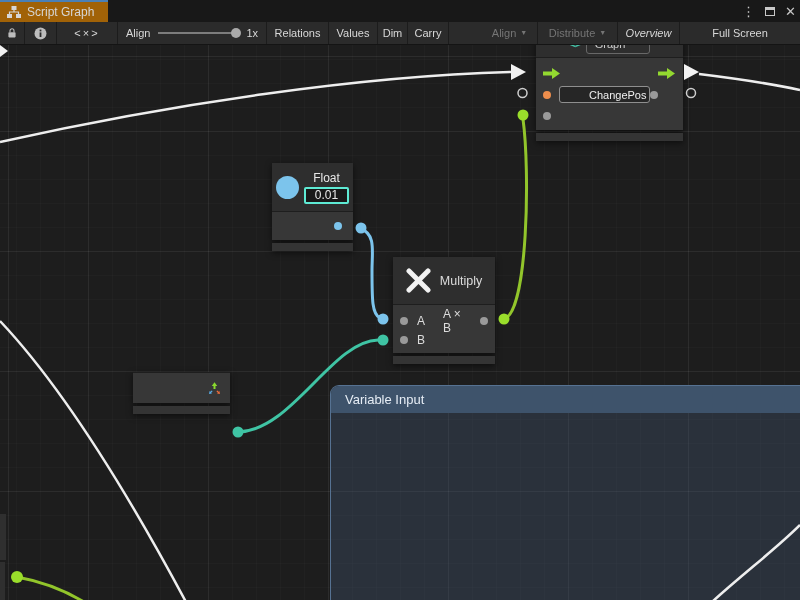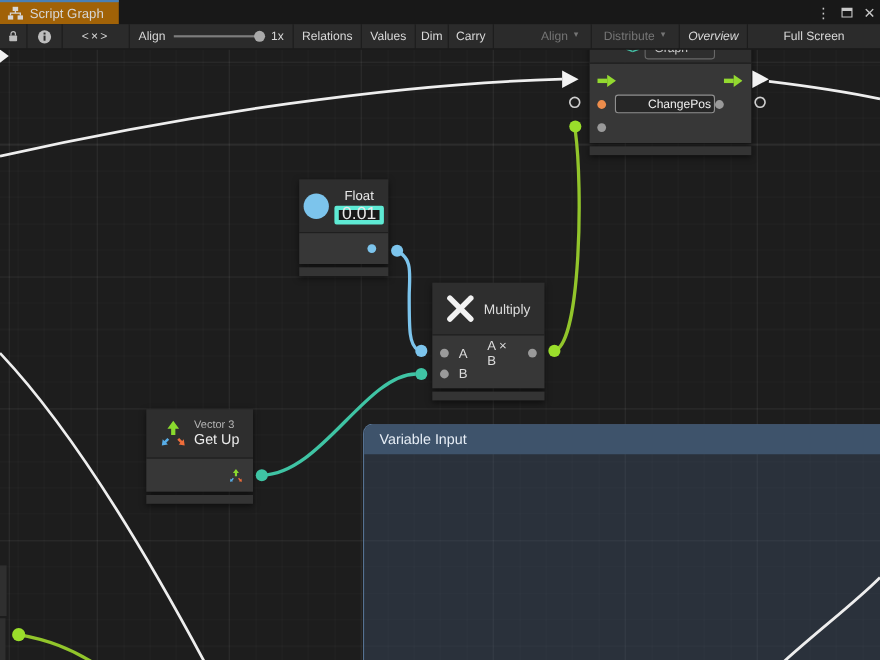--- a/index.html
+++ b/index.html
@@ -73,22 +73,22 @@
   .dd-caret { width:18px; border-left:1px solid #8f8f8f; display:flex; align-items:center;
     justify-content:center; color:#cfcfcf; font-size:7px; }
   .dot-orange { background:#ed8d4c; }
 
   
   #float-node { left:272px; top:118px; width:81px; }
   #float-node .node-header { height:48px; justify-content:center; gap:5px; }
   .float-circle { width:23px; height:23px; border-radius:50%; background:#7cc4ec; flex:none; }
   .float-col { display:flex; flex-direction:column; align-items:center; gap:2px; }
   .float-title { color:#e8e8e8; font-size:12px; }
-  .float-input { width:45px; height:17px; background:#191919; border:4px solid #5eead4;
-    border-radius:2px; color:#e8e8e8; font-size:16px; display:flex; align-items:center;
+  .float-input { width:45px; height:17px; background:#191919; border:2px solid #5eead4;
+    border-radius:2px; color:#e8e8e8; font-size:12px; display:flex; align-items:center;
     justify-content:center; }
   #float-node .node-body { height:29px; display:flex; align-items:center;
     justify-content:flex-end; padding-right:11px; }
   .dot-blue { background:#7cc4ec; }
 
   
   #multiply-node { left:393px; top:212px; width:102px; }
   #multiply-node .node-header { height:47px; justify-content:center; gap:9px; }
   #multiply-node .node-body { height:49px; padding:6px 7px 0 7px; }
   #multiply-node .prow { height:19px; gap:9px; }
@@ -193,37 +193,20 @@
         </div>
         <div class="prow">
           <span class="pdot"></span>
           <span class="plabel">B</span>
         </div>
       </div>
       <div class="node-footer"></div>
     </div>
 
     <div class="node" id="vector-node">
-      <div class="node-header">
-        <svg width="25" height="25" viewBox="0 0 26 26">
-          <g fill="#8ad92e" transform="translate(13,11.5)">
-            <polygon points="0,-11 5.5,-3.5 2,-3.5 2,2.5 -2,2.5 -2,-3.5 -5.5,-3.5"></polygon>
-          </g>
-          <g fill="#58aee8" transform="translate(7,19) rotate(225) scale(0.62)">
-            <polygon points="0,-11 5.5,-3.5 2,-3.5 2,3 -2,3 -2,-3.5 -5.5,-3.5"></polygon>
-          </g>
-          <g fill="#ef6d3a" transform="translate(19,19) rotate(135) scale(0.62)">
-            <polygon points="0,-11 5.5,-3.5 2,-3.5 2,3 -2,3 -2,-3.5 -5.5,-3.5"></polygon>
-          </g>
-        </svg>
-        <span class="vec-col">
-          <span class="vec-type">Vector 3</span>
-          <span class="vec-title">Get Up</span>
-        </span>
-      </div>
       <div class="node-body">
         <svg width="13" height="13" viewBox="0 0 26 26">
           <g fill="#8ad92e" transform="translate(13,11.5)">
             <polygon points="0,-11 5.5,-3.5 2,-3.5 2,2.5 -2,2.5 -2,-3.5 -5.5,-3.5"></polygon>
           </g>
           <g fill="#58aee8" transform="translate(7,19) rotate(225) scale(0.62)">
             <polygon points="0,-11 5.5,-3.5 2,-3.5 2,3 -2,3 -2,-3.5 -5.5,-3.5"></polygon>
           </g>
           <g fill="#ef6d3a" transform="translate(19,19) rotate(135) scale(0.62)">
             <polygon points="0,-11 5.5,-3.5 2,-3.5 2,3 -2,3 -2,-3.5 -5.5,-3.5"></polygon>

